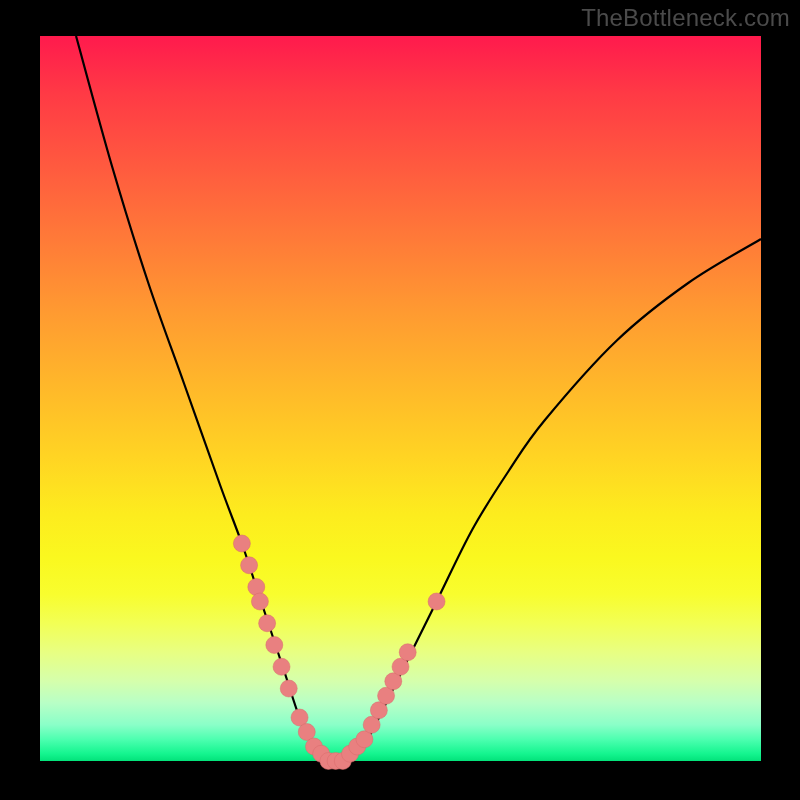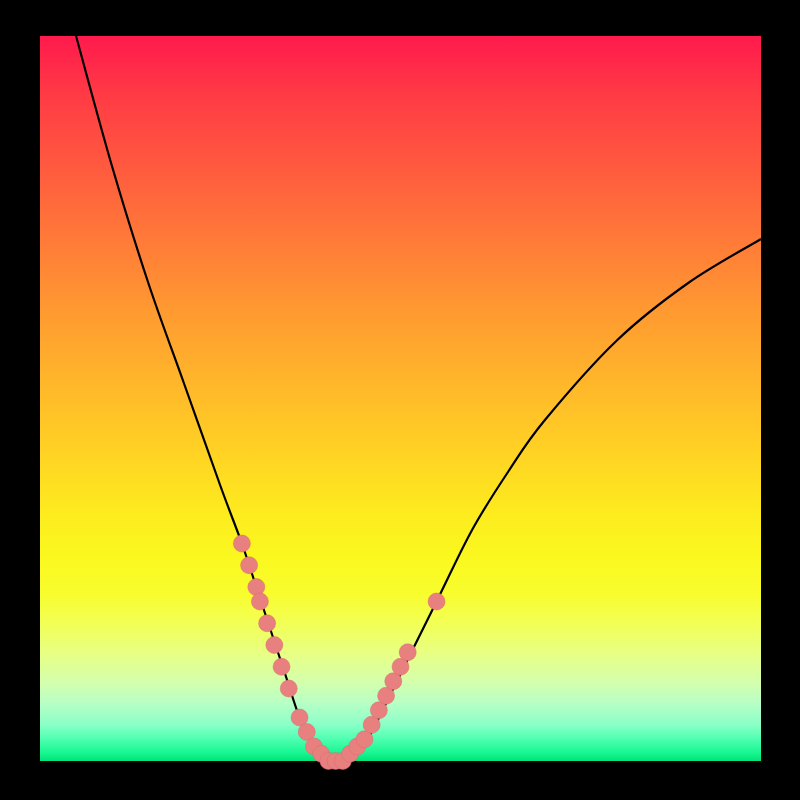--- a/index.html
+++ b/index.html
@@ -83,13 +83,14 @@
       <circle cx="357.24" cy="746.5" r="8.5" fill="#e98080" stroke="#d86b6b" stroke-width="0.5"></circle>
       <circle cx="364.45" cy="739.25" r="8.5" fill="#e98080" stroke="#d86b6b" stroke-width="0.5"></circle>
       <circle cx="371.66" cy="724.75" r="8.5" fill="#e98080" stroke="#d86b6b" stroke-width="0.5"></circle>
       <circle cx="378.87" cy="710.25" r="8.5" fill="#e98080" stroke="#d86b6b" stroke-width="0.5"></circle>
       <circle cx="386.08" cy="695.75" r="8.5" fill="#e98080" stroke="#d86b6b" stroke-width="0.5"></circle>
       <circle cx="393.29" cy="681.25" r="8.5" fill="#e98080" stroke="#d86b6b" stroke-width="0.5"></circle>
       <circle cx="400.5" cy="666.75" r="8.5" fill="#e98080" stroke="#d86b6b" stroke-width="0.5"></circle>
       <circle cx="407.71" cy="652.25" r="8.5" fill="#e98080" stroke="#d86b6b" stroke-width="0.5"></circle>
       <circle cx="436.55" cy="601.5" r="8.5" fill="#e98080" stroke="#d86b6b" stroke-width="0.5"></circle>
     </svg>
+  <div class="watermark">TheBottleneck.com</div>
 </div>
 
 </body></html>

